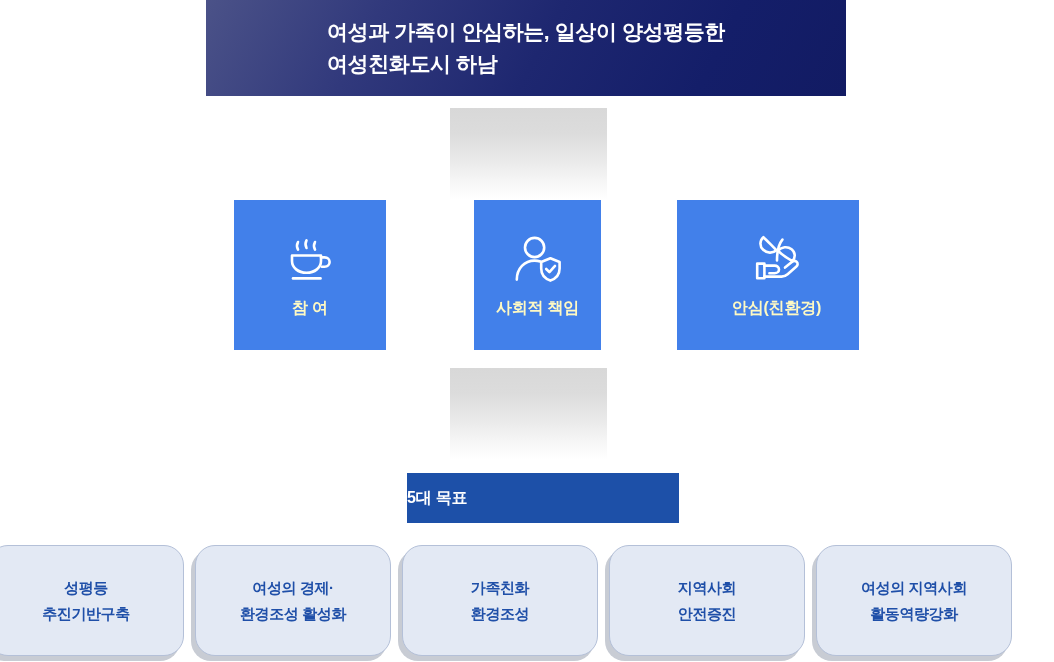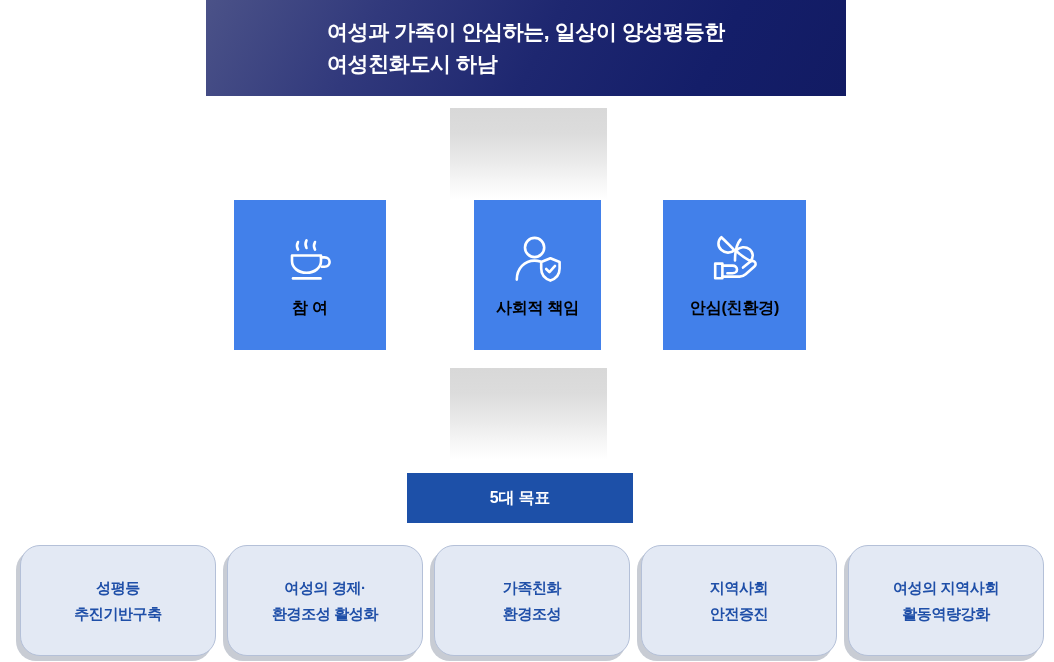--- a/index.html
+++ b/index.html
@@ -65,70 +65,68 @@
     width: 152px;
     height: 150px;
     background: #4280ea;
     display: flex;
     flex-direction: column;
     align-items: center;
     justify-content: center;
   }
   .card-1 { left: 234px; }
   .card-2 { left: 474px; width: 127px; }
-  .card-3 { left: 663px; width: 143px; }
+  .card-3 { left: 677px; width: 165px; padding-left: 17px; }
 
   .card-icon {
     width: 56px;
     height: 54px;
     display: flex;
     align-items: center;
     justify-content: center;
     margin-bottom: 12px;
   }
   .card-icon svg { display: block; }
   .card-label {
-    color: #000000;
+    color: #fef9c3;
     font-size: 16px;
     font-weight: 700;
     letter-spacing: -0.2px;
     text-align: center;
     line-height: 1.2;
   }
 
   
   .goals-bar {
     position: absolute;
     left: 407px;
     top: 473px;
-    width: 226px;
+    width: 272px;
     height: 50px;
     background: #1d50a8;
     display: flex;
     align-items: center;
-    justify-content: center;
   }
   .goals-bar-text {
     color: #ffffff;
     font-size: 16px;
     font-weight: 700;
     letter-spacing: -0.2px;
   }
 
   
   .goals-row {
     position: absolute;
     left: 0;
     top: 545px;
     width: 1000px;
     height: 117px;
     display: flex;
     justify-content: space-between;
     align-items: flex-start;
-    margin-left: 32px;
   }
   .goal-box {
     position: relative;
     width: 196px;
     height: 111px;
     box-sizing: border-box;
     background: #e3e9f4;
     border: 1px solid #b4c0d8;
     border-radius: 20px;
     box-shadow: -4px 5px 0 0 #c8ccd4;

